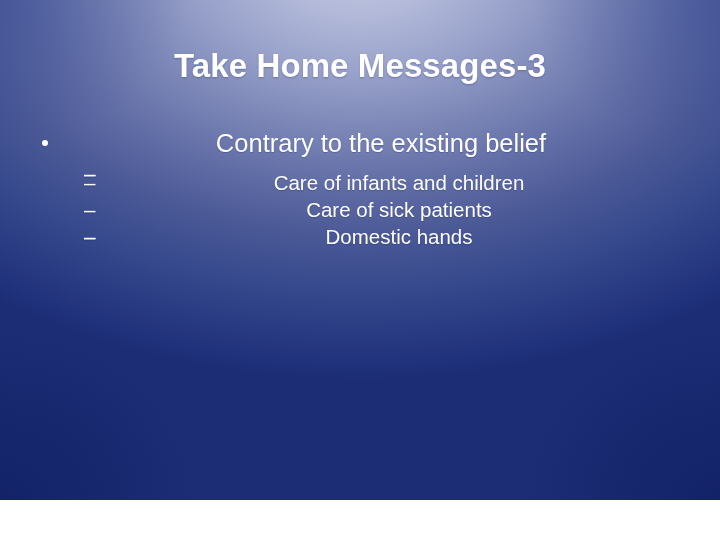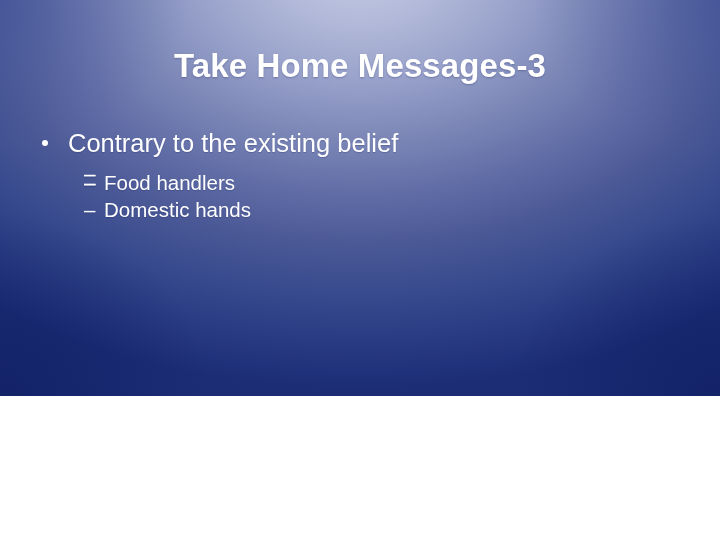--- a/index.html
+++ b/index.html
@@ -9,21 +9,21 @@
   body {
     width: 720px;
     height: 540px;
     overflow: hidden;
     font-family: "Liberation Sans", sans-serif;
   }
 
   #slide {
     position: relative;
     width: 720px;
-    height: 396px;
+    height: 500px;
     overflow: hidden;
     background-color: #2b3d86;
     background-image:
       radial-gradient(ellipse 620px 420px at 50% -8%,
         #c3c9e4 0%,
         #b4bbda 12%,
         #9aa3cb 26%,
         #7d88b8 40%,
         #626ea6 53%,
         #4a5896 66%,
@@ -69,20 +69,21 @@
     letter-spacing: 0.1px;
     line-height: 40px;
     text-shadow: 0 1px 2px rgba(20,34,90,0.30);
   }
 
   .body-block {
     position: absolute;
     top: 128px;
     left: 38px;
     width: 656px;
+    text-align: center;
   }
 
   .bullet-l1 {
     position: relative;
     padding-left: 30px;
     font-size: 25.5px;
     line-height: 30px;
     color: #ffffff;
     margin-bottom: 2px;
     text-shadow: 0 1px 1px rgba(20,34,90,0.25);
@@ -144,27 +145,28 @@
           </div>
         </div>
       </div>
 
       <div class="group-gap"></div>
 
       <div class="group">
         <div class="sub-list">
           <div class="bullet-l2">
             <span class="marker">–</span>
+            <span>Care of infants and children</span>
           </div>
           <div class="bullet-l2">
             <span class="marker">–</span>
+            <span>Care of sick patients</span>
           </div>
           <div class="bullet-l2">
             <span class="marker">–</span>
-            <span>Food handlers</span>
           </div>
           <div class="bullet-l2">
             <span class="marker">–</span>
             <span>Domestic hands</span>
           </div>
         </div>
       </div>
 
     </div>
   </div>

